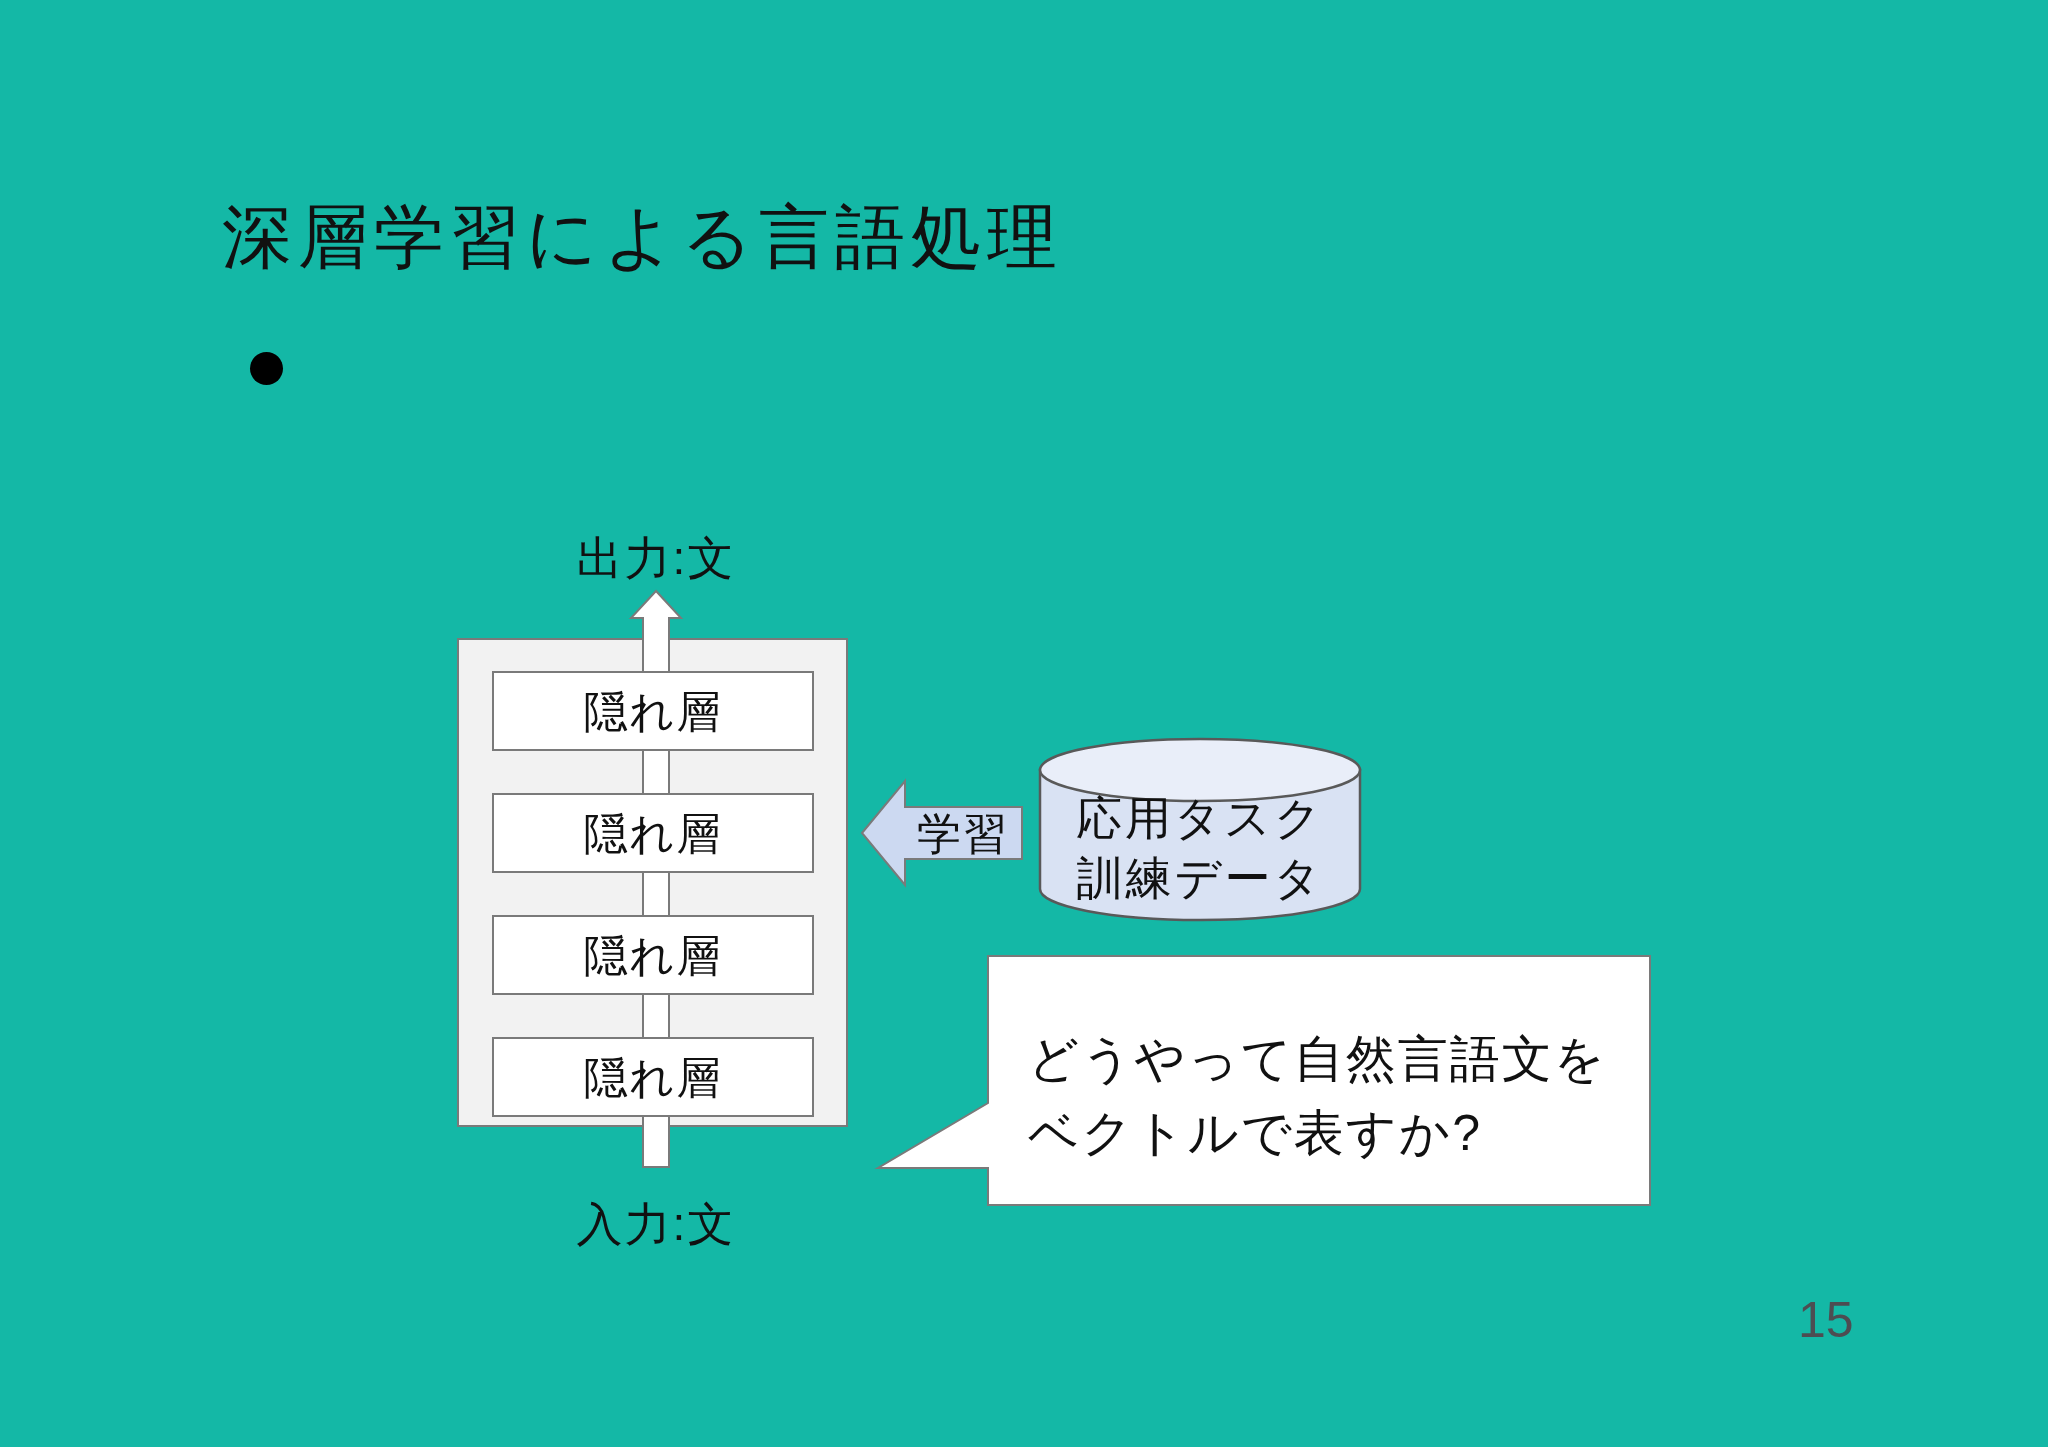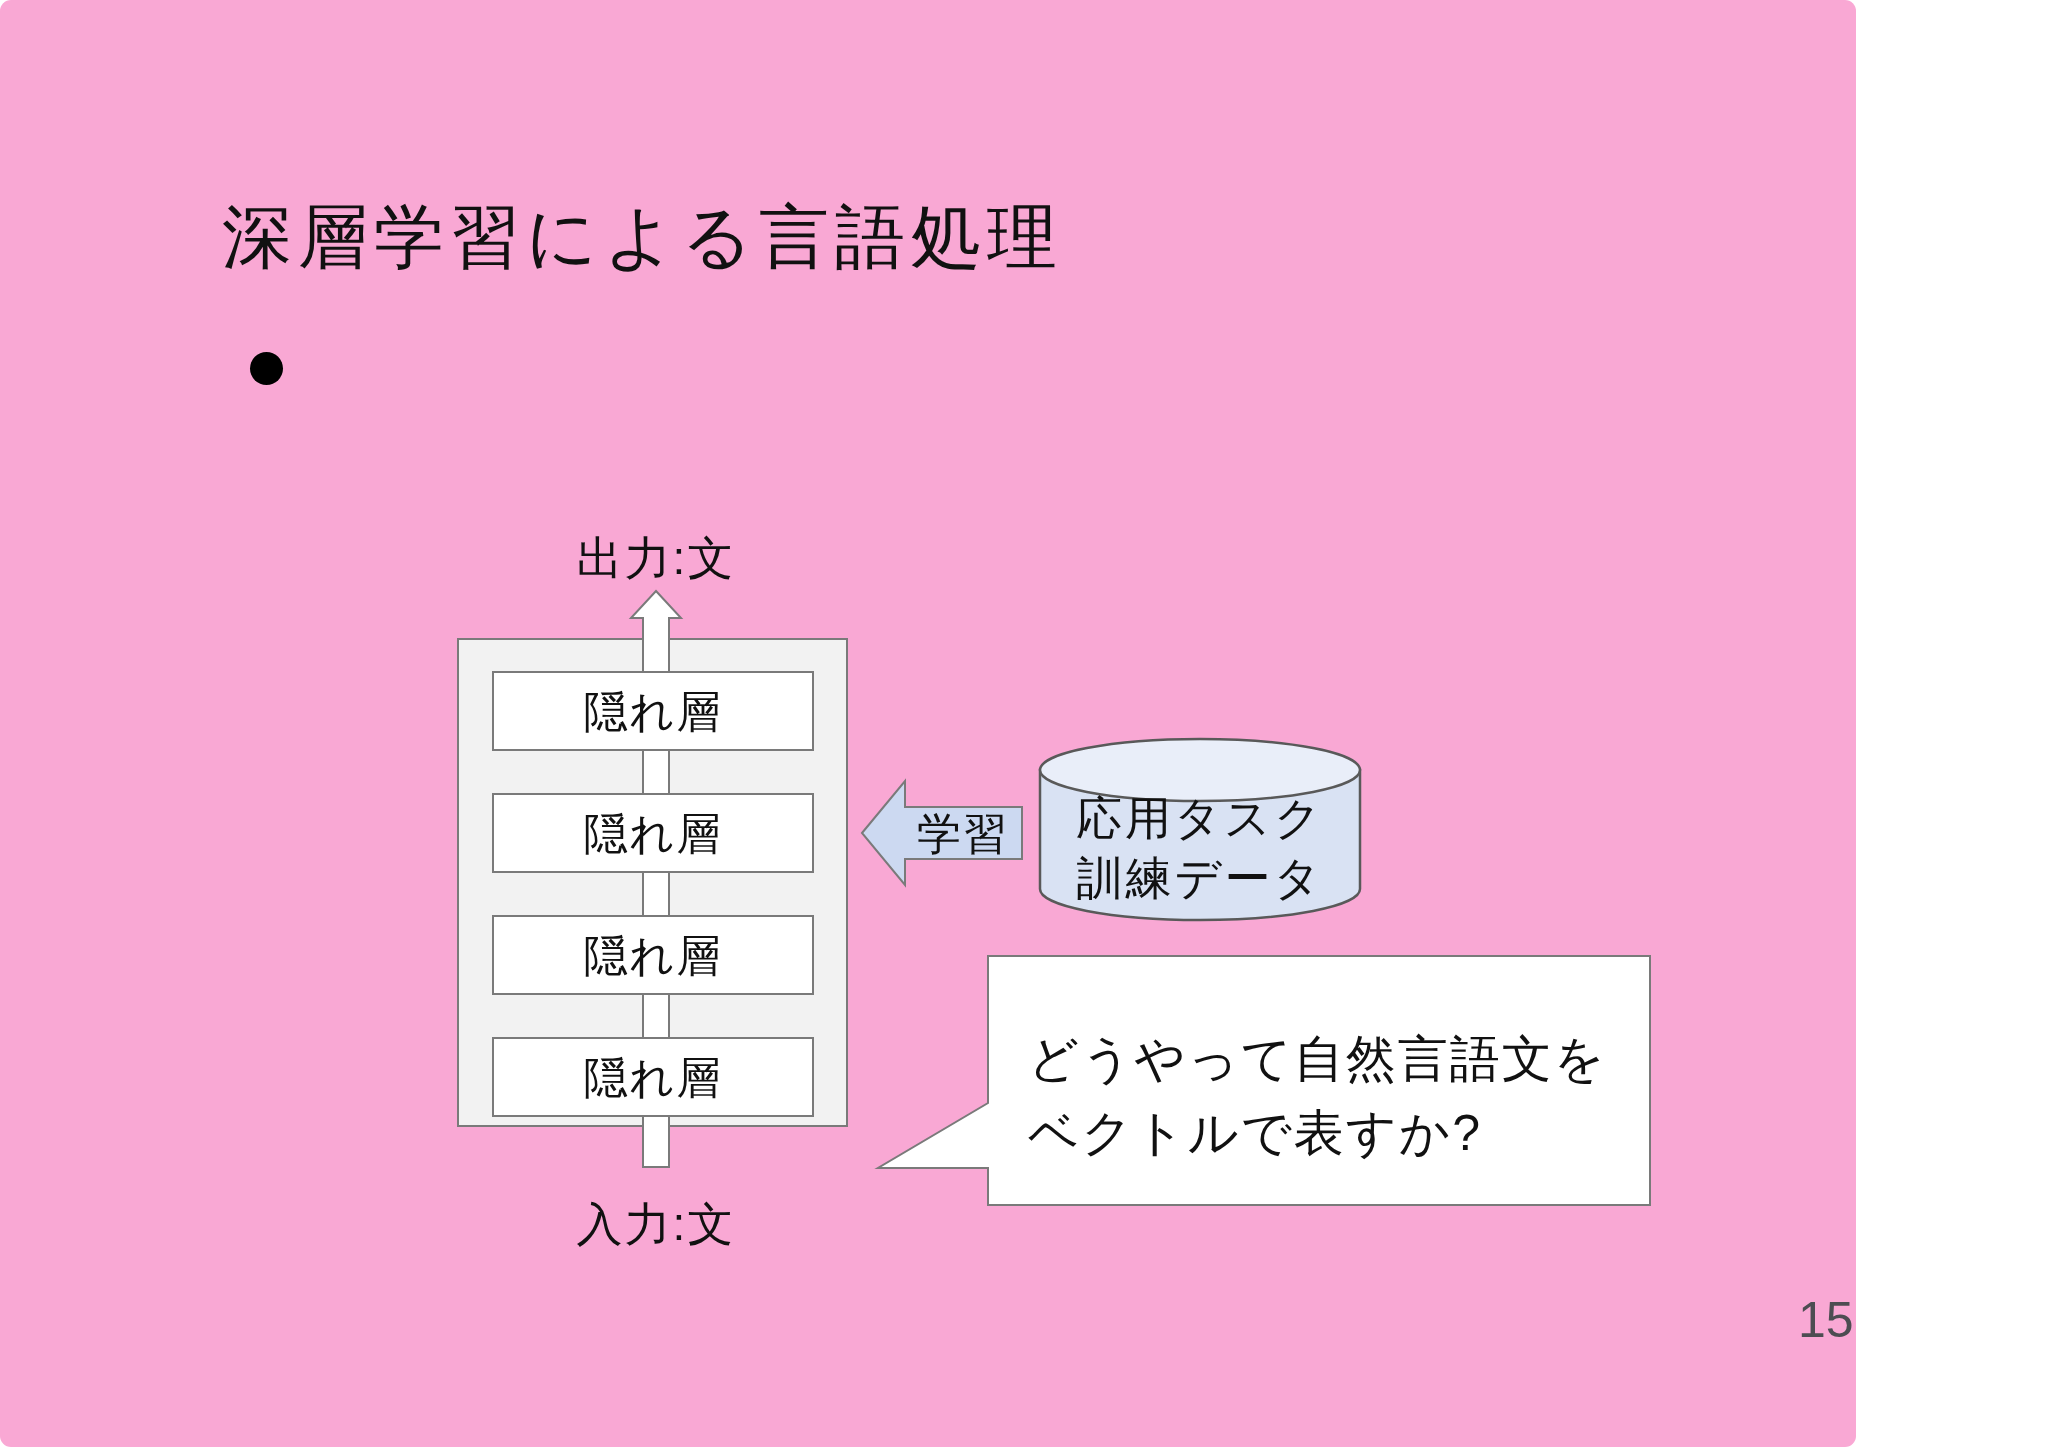--- a/index.html
+++ b/index.html
@@ -1,23 +1,22 @@
 <!DOCTYPE html>
 <html><head>
 <meta charset="utf-8">
 <style>
   html,body{margin:0;padding:0;background:#ffffff;}
   .slide{
     position:relative;
-    width:1856px;height:1447px;
-    background:#f9a8d4;
+    width:2048px;height:1447px;
+    background:#14b8a6;
     overflow:hidden;
     font-family:"Liberation Sans","DejaVu Sans",sans-serif;
     color:#111111;
-    border-radius:11px;
   }
   .page-title{
     position:absolute;left:222px;top:202px;
     font-size:70px;line-height:1;letter-spacing:6px;
     color:#111111;white-space:nowrap;
   }
   .bullet-dot{
     position:absolute;left:250px;top:352px;
     width:33px;height:33px;border-radius:50%;
     background:#000000;

